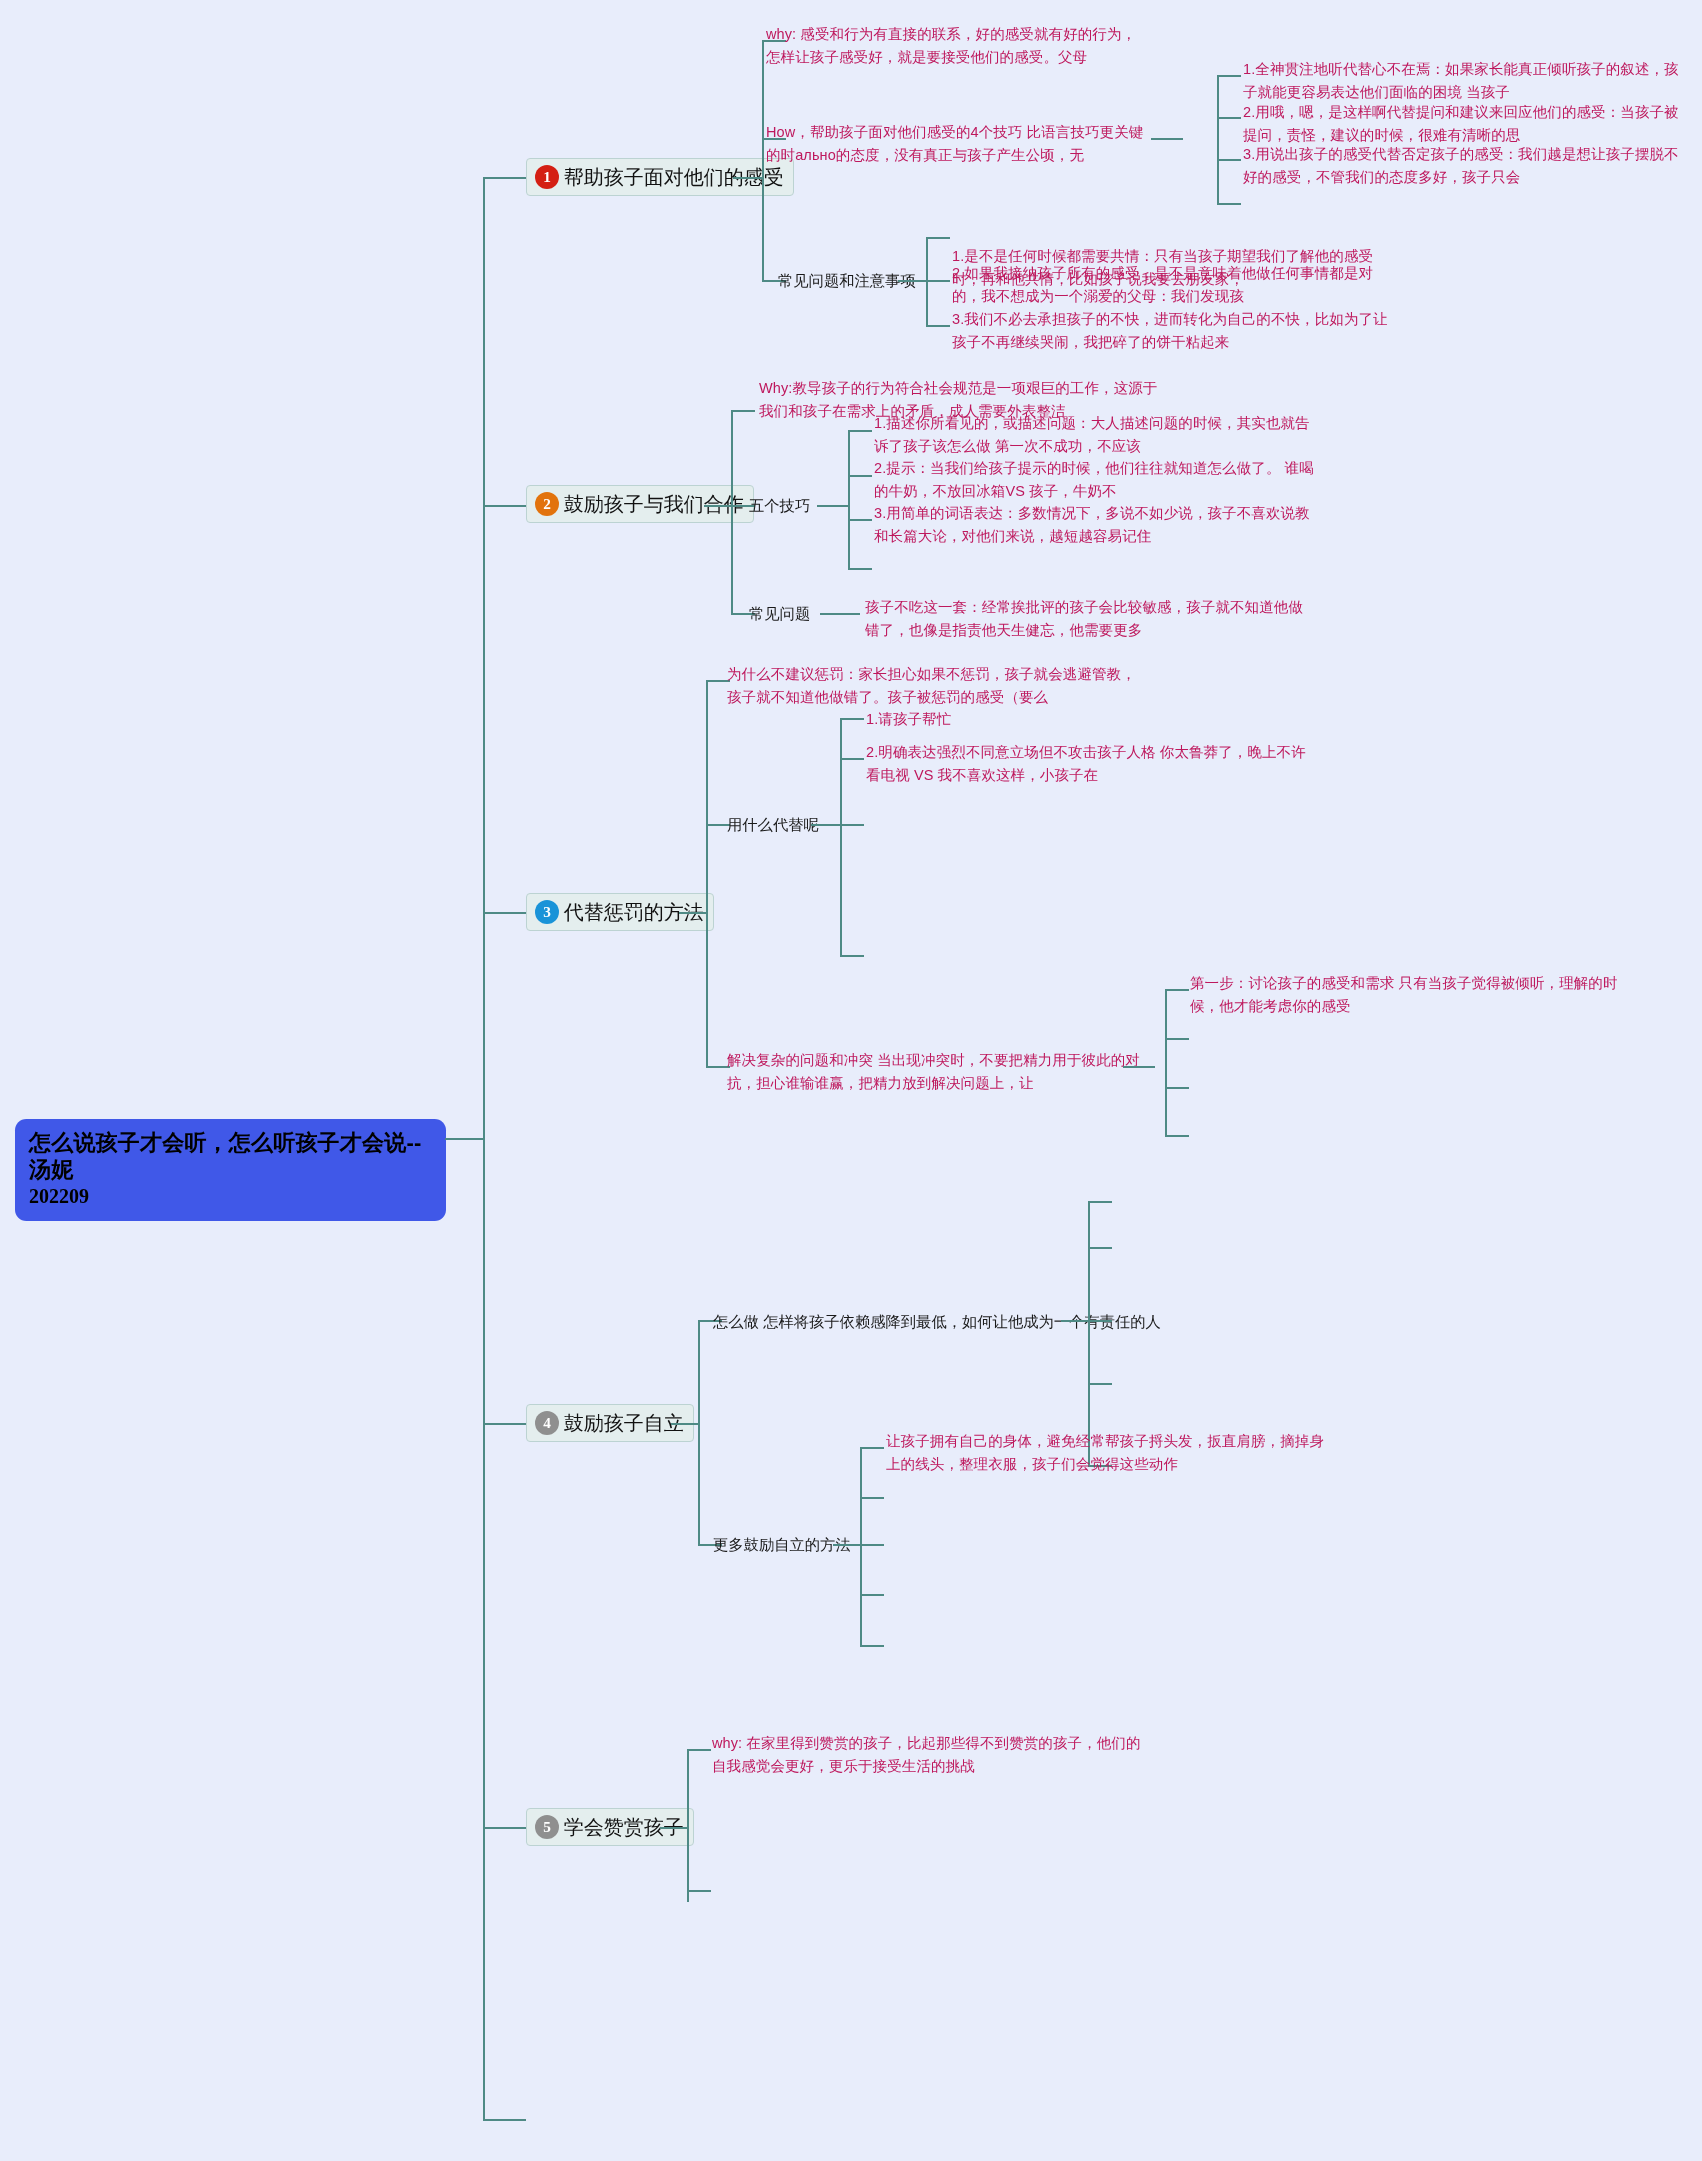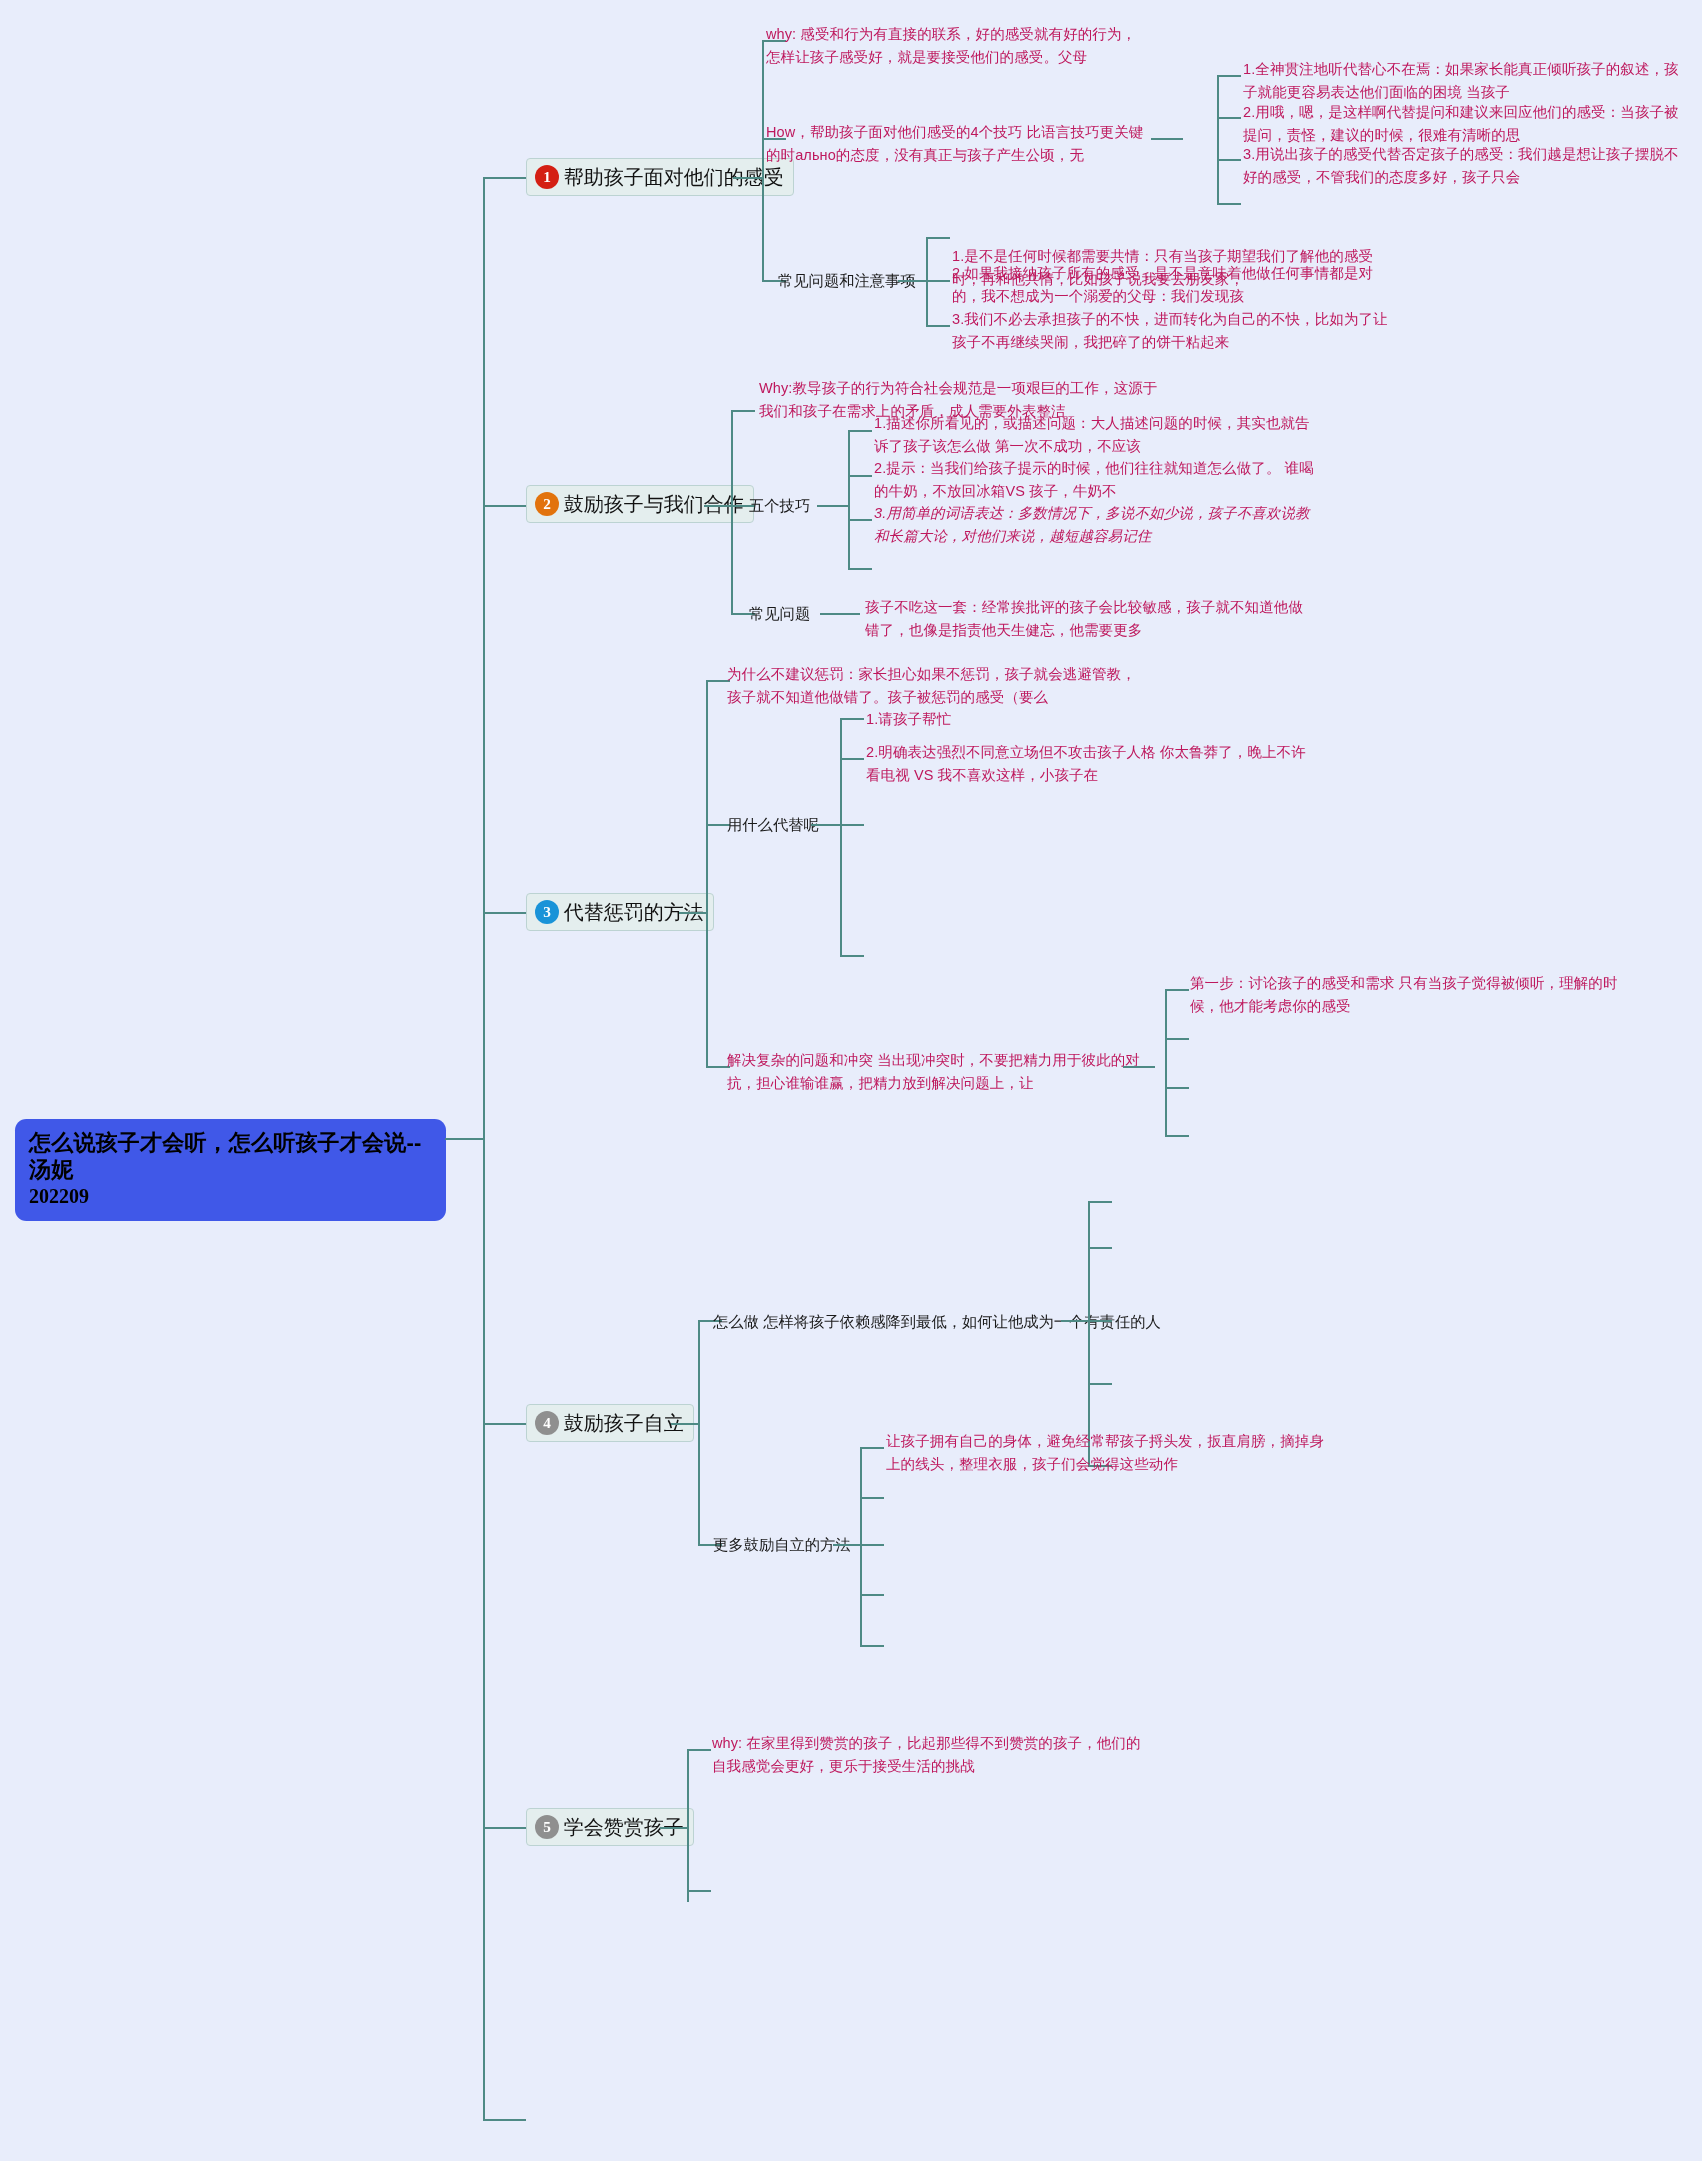--- a/index.html
+++ b/index.html
@@ -165,21 +165,21 @@
   <div class="ln h" style="left: 731px; top: 505px; width: 24px; background: rgb(78, 138, 133);"></div>
   <div class="l2" style="left:749px; top:495px;">五个技巧</div>
   <div class="ln h" style="left: 817px; top: 505px; width: 32px; background: rgb(78, 138, 133);"></div>
   <div class="ln v" style="left: 848px; top: 430px; height: 138px; background: rgb(78, 138, 133);"></div>
   <div class="ln h" style="left: 848px; top: 430px; width: 24px; background: rgb(78, 138, 133);"></div>
   <div class="ln h" style="left: 848px; top: 475px; width: 24px; background: rgb(78, 138, 133);"></div>
   <div class="ln h" style="left: 848px; top: 519px; width: 24px; background: rgb(78, 138, 133);"></div>
   <div class="ln h" style="left: 848px; top: 568px; width: 24px; background: rgb(78, 138, 133);"></div>
   <div class="leaf" style="left:874px; top:412px; width:443px;">1.描述你所看见的，或描述问题：大人描述问题的时候，其实也就告诉了孩子该怎么做 第一次不成功，不应该</div>
   <div class="leaf" style="left:874px; top:457px; width:443px;">2.提示：当我们给孩子提示的时候，他们往往就知道怎么做了。 谁喝的牛奶，不放回冰箱VS 孩子，牛奶不</div>
-  <div class="leaf" style="left:874px; top:502px; width:443px;font-style:italic;">3.用简单的词语表达：多数情况下，多说不如少说，孩子不喜欢说教和长篇大论，对他们来说，越短越容易记住</div>
+  <div class="leaf" style="left:874px; top:502px; width:443px;">3.用简单的词语表达：多数情况下，多说不如少说，孩子不喜欢说教和长篇大论，对他们来说，越短越容易记住</div>
 
   <div class="ln h" style="left: 731px; top: 613px; width: 24px; background: rgb(78, 138, 133);"></div>
   <div class="l2" style="left:749px; top:603px;">常见问题</div>
   <div class="ln h" style="left: 820px; top: 613px; width: 40px; background: rgb(78, 138, 133);"></div>
   <div class="leaf" style="left:865px; top:596px; width:443px;">孩子不吃这一套：经常挨批评的孩子会比较敏感，孩子就不知道他做错了，也像是指责他天生健忘，他需要更多</div>
 
   <div class="ln h" style="left: 483px; top: 912px; width: 45px; background: rgb(78, 138, 133);"></div>
   <div class="l1" style="left: 526px; top: 893px; background: rgb(228, 238, 238); border-color: rgb(188, 211, 210);">
     <span class="badge" style="background:#1a93d8;">3</span>
     <span class="l1-label">代替惩罚的方法</span>

